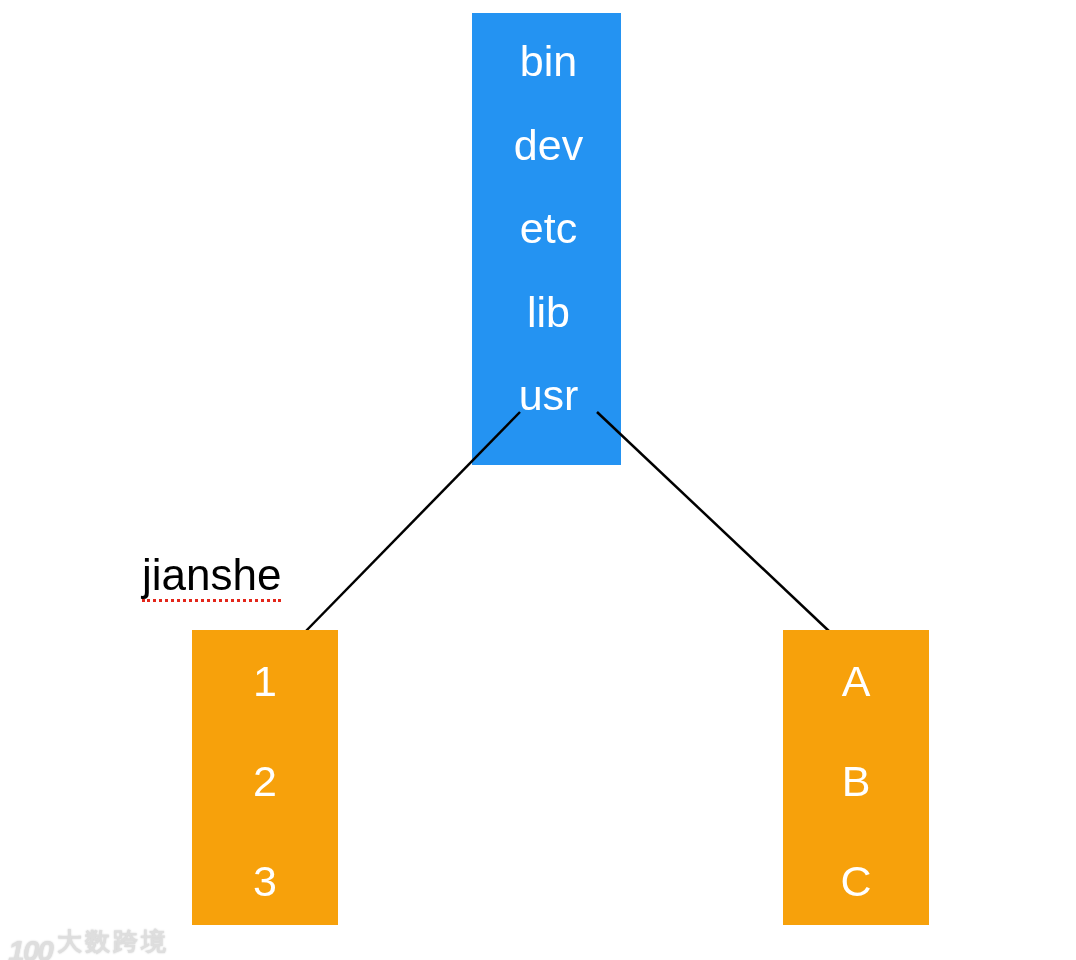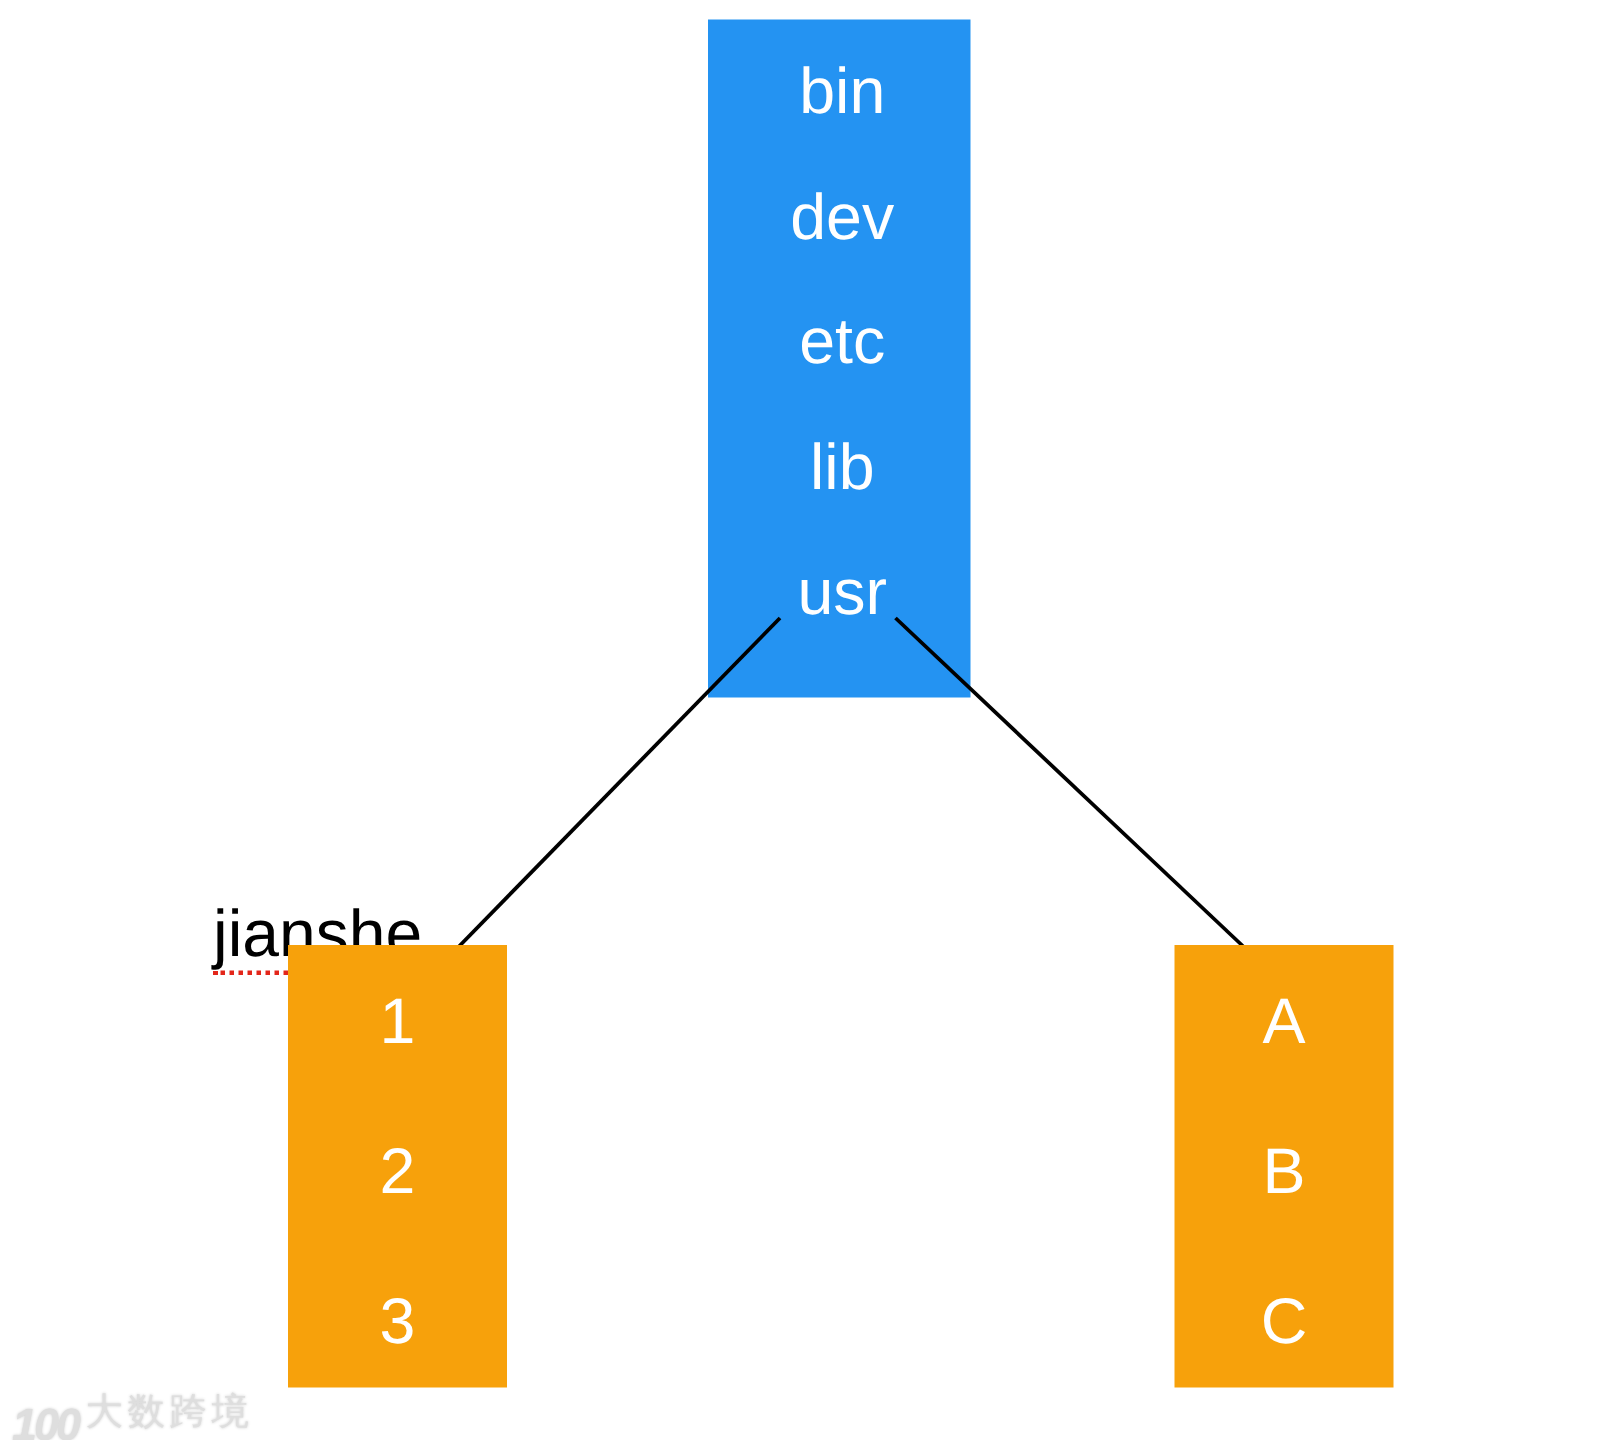--- a/index.html
+++ b/index.html
@@ -23,21 +23,21 @@
     width: 1076px;
     height: 960px;
     pointer-events: none;
   }
 
   
   .root-box {
     position: absolute;
     left: 472px;
     top: 13px;
-    width: 175px;
+    width: 149px;
     height: 452px;
     background: #2493F2;
     box-sizing: border-box;
     padding: 27px 0 48px 4px;
     display: flex;
     flex-direction: column;
     justify-content: space-between;
     align-items: center;
   }
   .root-box .dir-entry {
@@ -72,21 +72,20 @@
 
   
   .user-label {
     position: absolute;
     top: 551px;
     font-size: 44px;
     line-height: 1.1;
     color: #000000;
     border-bottom: 3px dotted #E3261A;
     padding-bottom: 0px;
-    margin-top: 48px;
   }
   .user-label.left  { left: 142px; }
   .user-label.right { left: 884px; }
 
   
   .watermark {
     position: absolute;
     left: 8px;
     top: 916px;
     display: flex;
@@ -99,21 +98,21 @@
   .watermark .wm-logo {
     font-size: 30px;
     font-weight: 700;
     font-style: italic;
     letter-spacing: -2px;
     line-height: 1;
     margin-top: 20px;
   }
   .watermark .wm-brand {
     font-size: 25px;
-    font-weight: 400;
+    font-weight: 700;
     letter-spacing: 3px;
     line-height: 1;
   }
 </style>
 </head>
 <body>
 
 <div class="canvas">
 
   <div class="root-box">

